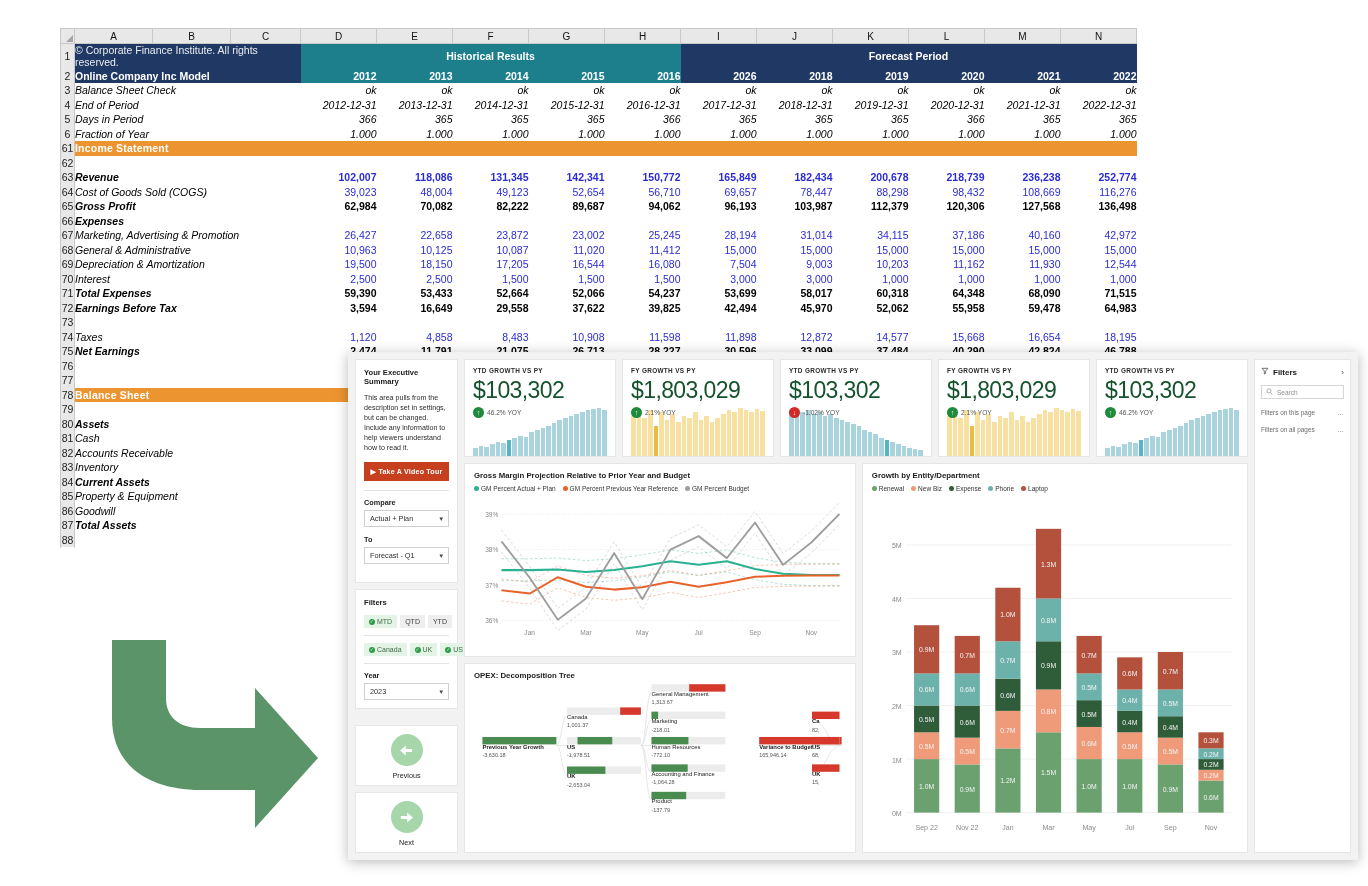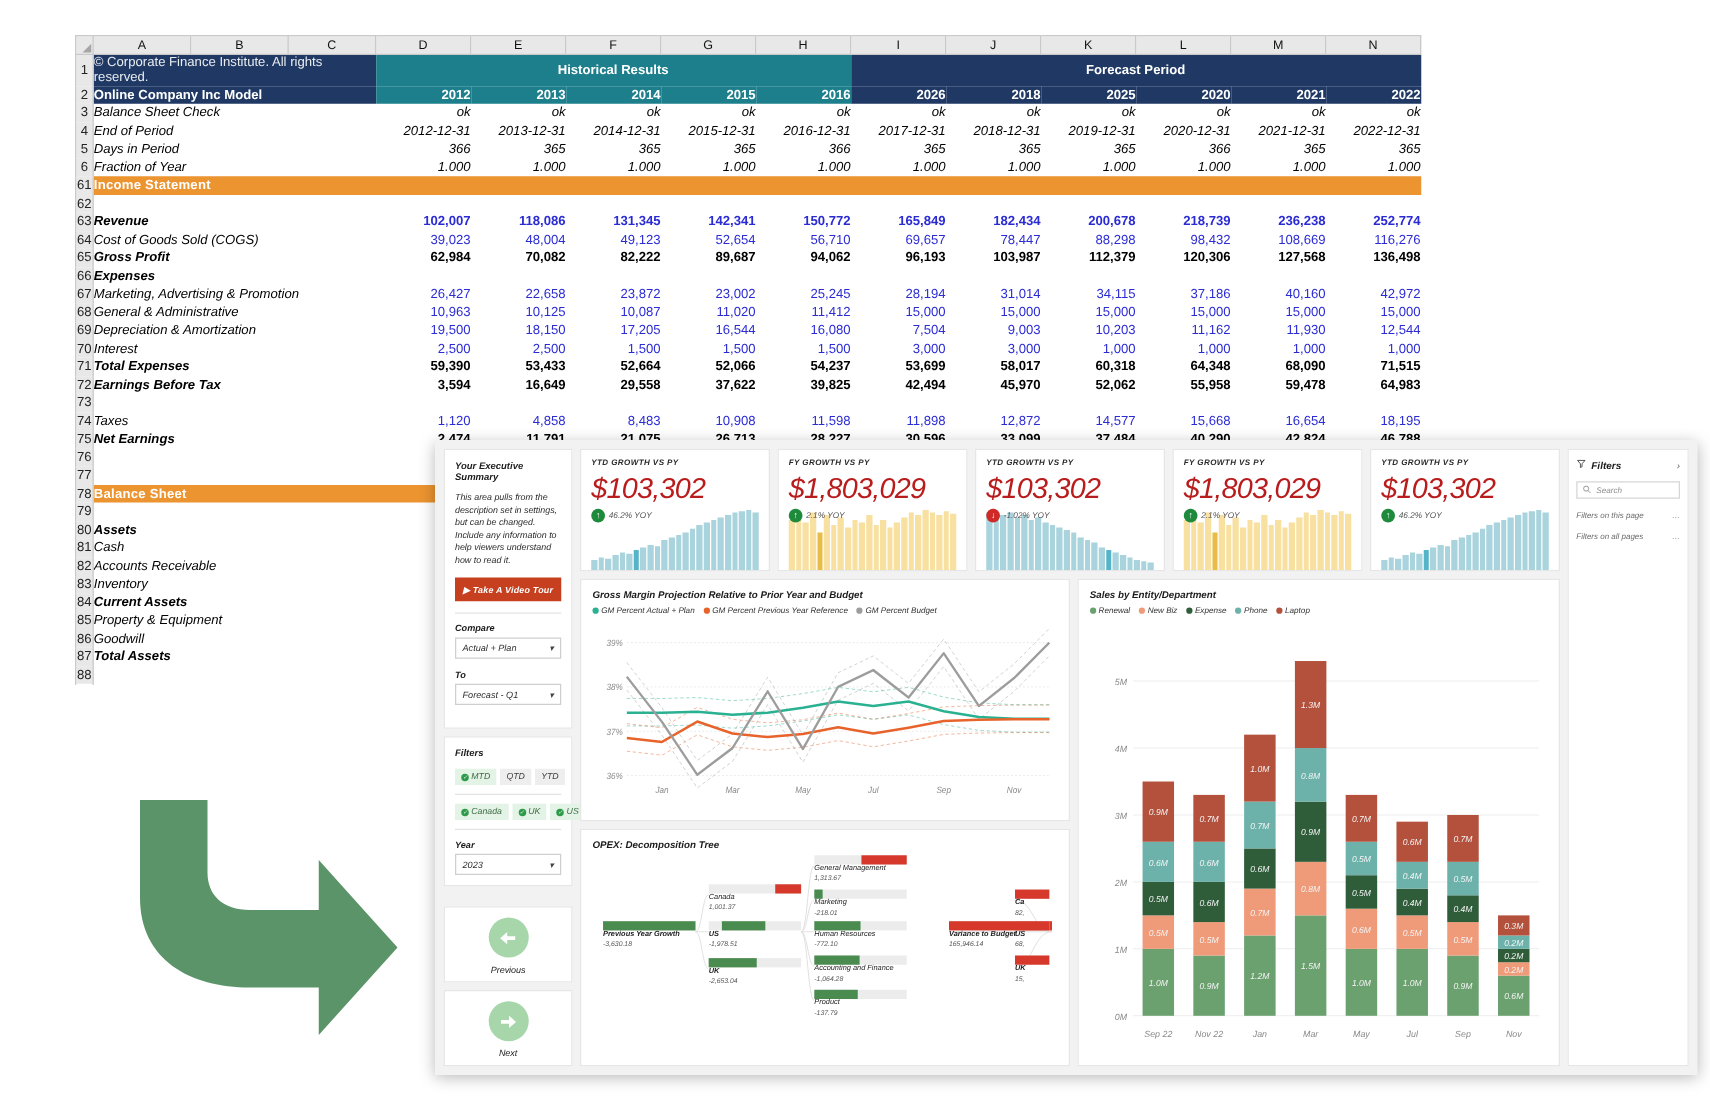--- a/index.html
+++ b/index.html
@@ -50,21 +50,21 @@
   .topline td { border-top:1px solid #6f6f6f; }
 
   
   #green-arrow { position:absolute; left:100px; top:640px; width:230px; height:205px; }
 
   
   #dashboard {
     position:absolute; left:348px; top:352px; width:1010px; height:508px;
     background:#f2f2f2;
     box-shadow:0 2px 12px rgba(0,0,0,.28);
-    display:flex; padding:7px; gap:6px;font-style:italic;
+    display:flex; padding:7px; gap:6px;
   }
   .card { background:#fff; border:1px solid #e6e6e6; }
 
   
   #dash-left { width:103px; display:flex; flex-direction:column; gap:6px; flex:none; }
   .panel-exec { padding:8px 8px 10px 8px; }
   .exec-title { font-size:7.6px; font-weight:bold; color:#1b1b1b; margin-bottom:7px; }
   .exec-body { font-size:7.1px; line-height:1.42; color:#2b2b2b; }
   .video-btn {
     margin-top:9px; background:#c6401f; color:#fff; font-size:7.1px; font-weight:bold;
@@ -101,21 +101,21 @@
   .navlbl { font-size:7.2px; color:#222; }
 
   
   #dash-center { flex:1; display:flex; flex-direction:column; gap:6px; min-width:0; }
   .kpi-row { display:flex; gap:6px; height:98px; }
   .kpi {
     background:#fff; border:1px solid #e6e6e6; flex:1; padding:7px 8px 0;
     display:flex; flex-direction:column; position:relative; overflow:hidden; min-width:0;
   }
   .kpi-label { font-size:6.4px; font-weight:bold; letter-spacing:.35px; color:#2a2a2a; }
-  .kpi-value { font-size:23px; font-weight:400; color:#b91c1c; margin-top:3px;
+  .kpi-value { font-size:23px; font-weight:400; color:#14532d; margin-top:3px;
                letter-spacing:-.6px; white-space:nowrap; }
   .kpi-delta { display:flex; align-items:center; gap:3px; margin-top:3px; position:relative; z-index:2;}
   .badge { width:11px;height:11px;border-radius:50%;display:flex;align-items:center;
            justify-content:center;color:#fff;font-size:7px; flex:none; }
   .badge.up { background:#1e8a3c; } .badge.down { background:#cf2a27; }
   .kpi-delta-text { font-size:6.6px; color:#555; }
   .spark { position:absolute; left:8px; right:8px; bottom:0; height:48px;
            display:flex; align-items:flex-end; gap:1px; }
   .spark i { flex:1; display:block; }
 
@@ -191,21 +191,21 @@
         <tr class="ss-row ">
           <td class="rowhdr">2</td>
           <td class="navy title-cell" colspan="3">Online Company Inc Model</td>
           <td class="teal yr">2012</td>
           <td class="teal yr">2013</td>
           <td class="teal yr">2014</td>
           <td class="teal yr">2015</td>
           <td class="teal yr">2016</td>
           <td class="navy yr">2026</td>
           <td class="navy yr">2018</td>
-          <td class="navy yr">2025</td>
+          <td class="navy yr">2019</td>
           <td class="navy yr">2020</td>
           <td class="navy yr">2021</td>
           <td class="navy yr">2022</td>
         </tr>
         <tr class="ss-row ">
           <td class="rowhdr">3</td>
           <td class="lbl  ital" colspan="3">Balance Sheet Check</td>
           <td class="num ital">ok</td>
           <td class="num ital">ok</td>
           <td class="num ital">ok</td>
@@ -1035,21 +1035,21 @@
               <text x="320" y="73" font-size="5.2" fill="#555">68,</text>
               <rect x="320" y="80" width="26" height="7" fill="#ececec"></rect>
               <rect x="320" y="80" width="26" height="7" fill="#d6382b"></rect>
               <text x="320" y="91" font-size="5.6" font-weight="bold" fill="#1c1c1c">UK</text>
               <text x="320" y="99" font-size="5.2" fill="#555">15,</text>
             </svg>
         </div>
       </div>
 
       <div class="chart-card" style="flex:1">
-        <div class="chart-title">Sales by Entity/Department</div>
+        <div class="chart-title">Growth by Entity/Department</div>
         <div class="legend" id="sales-legend">
             <span class="leg">
               <span class="dot" style="background:#6ba06f"></span>
               <span>Renewal</span>
             </span>
             <span class="leg">
               <span class="dot" style="background:#ef9a79"></span>
               <span>New Biz</span>
             </span>
             <span class="leg">

